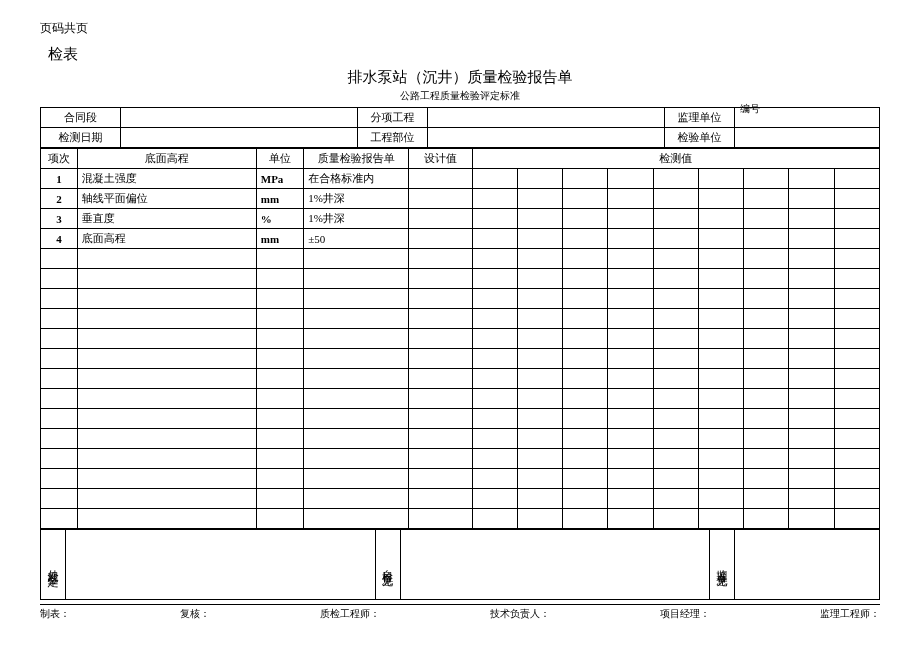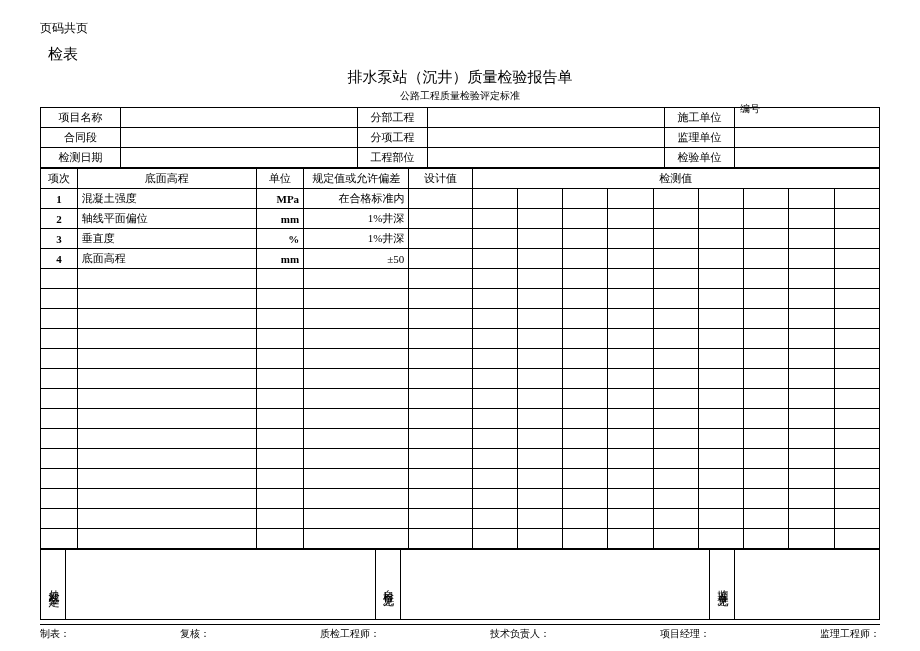--- a/index.html
+++ b/index.html
@@ -37,21 +37,21 @@
     }
     td, th {
       border: 1px solid #000;
       height: 20px;
       padding: 1px 4px;
       vertical-align: middle;
       font-weight: normal;
       overflow: hidden;
     }
     .lbl { text-align: center; }
-    .c { text-align: right; margin-top: 44px; }
+    .c { text-align: left; margin-top: 44px; }
     .bold-num { font-weight: bold; text-align: center; }
     .tall-row td { height: 70px; }
     .vtext {
       writing-mode: vertical-rl;
       text-orientation: upright;
       display: inline-block;
       letter-spacing: 2px;
     }
     .sign-row {
       display: flex;
@@ -80,28 +80,20 @@
 <table class="info-table">
   <colgroup>
     <col style="width:80px">
       <col>
       <col style="width:70px">
       <col>
       <col style="width:70px">
       <col style="width:145px">
   </colgroup>
   <tbody>
-      <tr>
-    <td class="lbl">项目名称</td>
-    <td></td>
-    <td class="lbl">分部工程</td>
-    <td></td>
-    <td class="lbl">施工单位</td>
-    <td></td>
-  </tr>
   <tr>
     <td class="lbl">合同段</td>
     <td></td>
     <td class="lbl">分项工程</td>
     <td></td>
     <td class="lbl">监理单位</td>
     <td></td>
   </tr>
   <tr>
     <td class="lbl">检测日期</td>
@@ -129,21 +121,21 @@
       <col style="width:43px">
       <col style="width:43px">
       <col style="width:43px">
       <col style="width:43px">
   </colgroup>
   <tbody>
       <tr>
     <th class="lbl">项次</th>
     <th class="lbl">底面高程</th>
     <th class="lbl">单位</th>
-    <th class="lbl">规定值或允许偏差</th>
+    <th class="lbl">质量检验报告单</th>
     <th class="lbl">设计值</th>
     <th class="lbl" colspan="9">检测值</th>
   </tr>
   </tbody>
     <tbody id="check-body">
       <tr>
         <td class="bold-num">1</td>
         <td>混凝土强度</td>
         <td class="c" style="font-weight:bold">MPa</td>
         <td class="c">在合格标准内</td>

